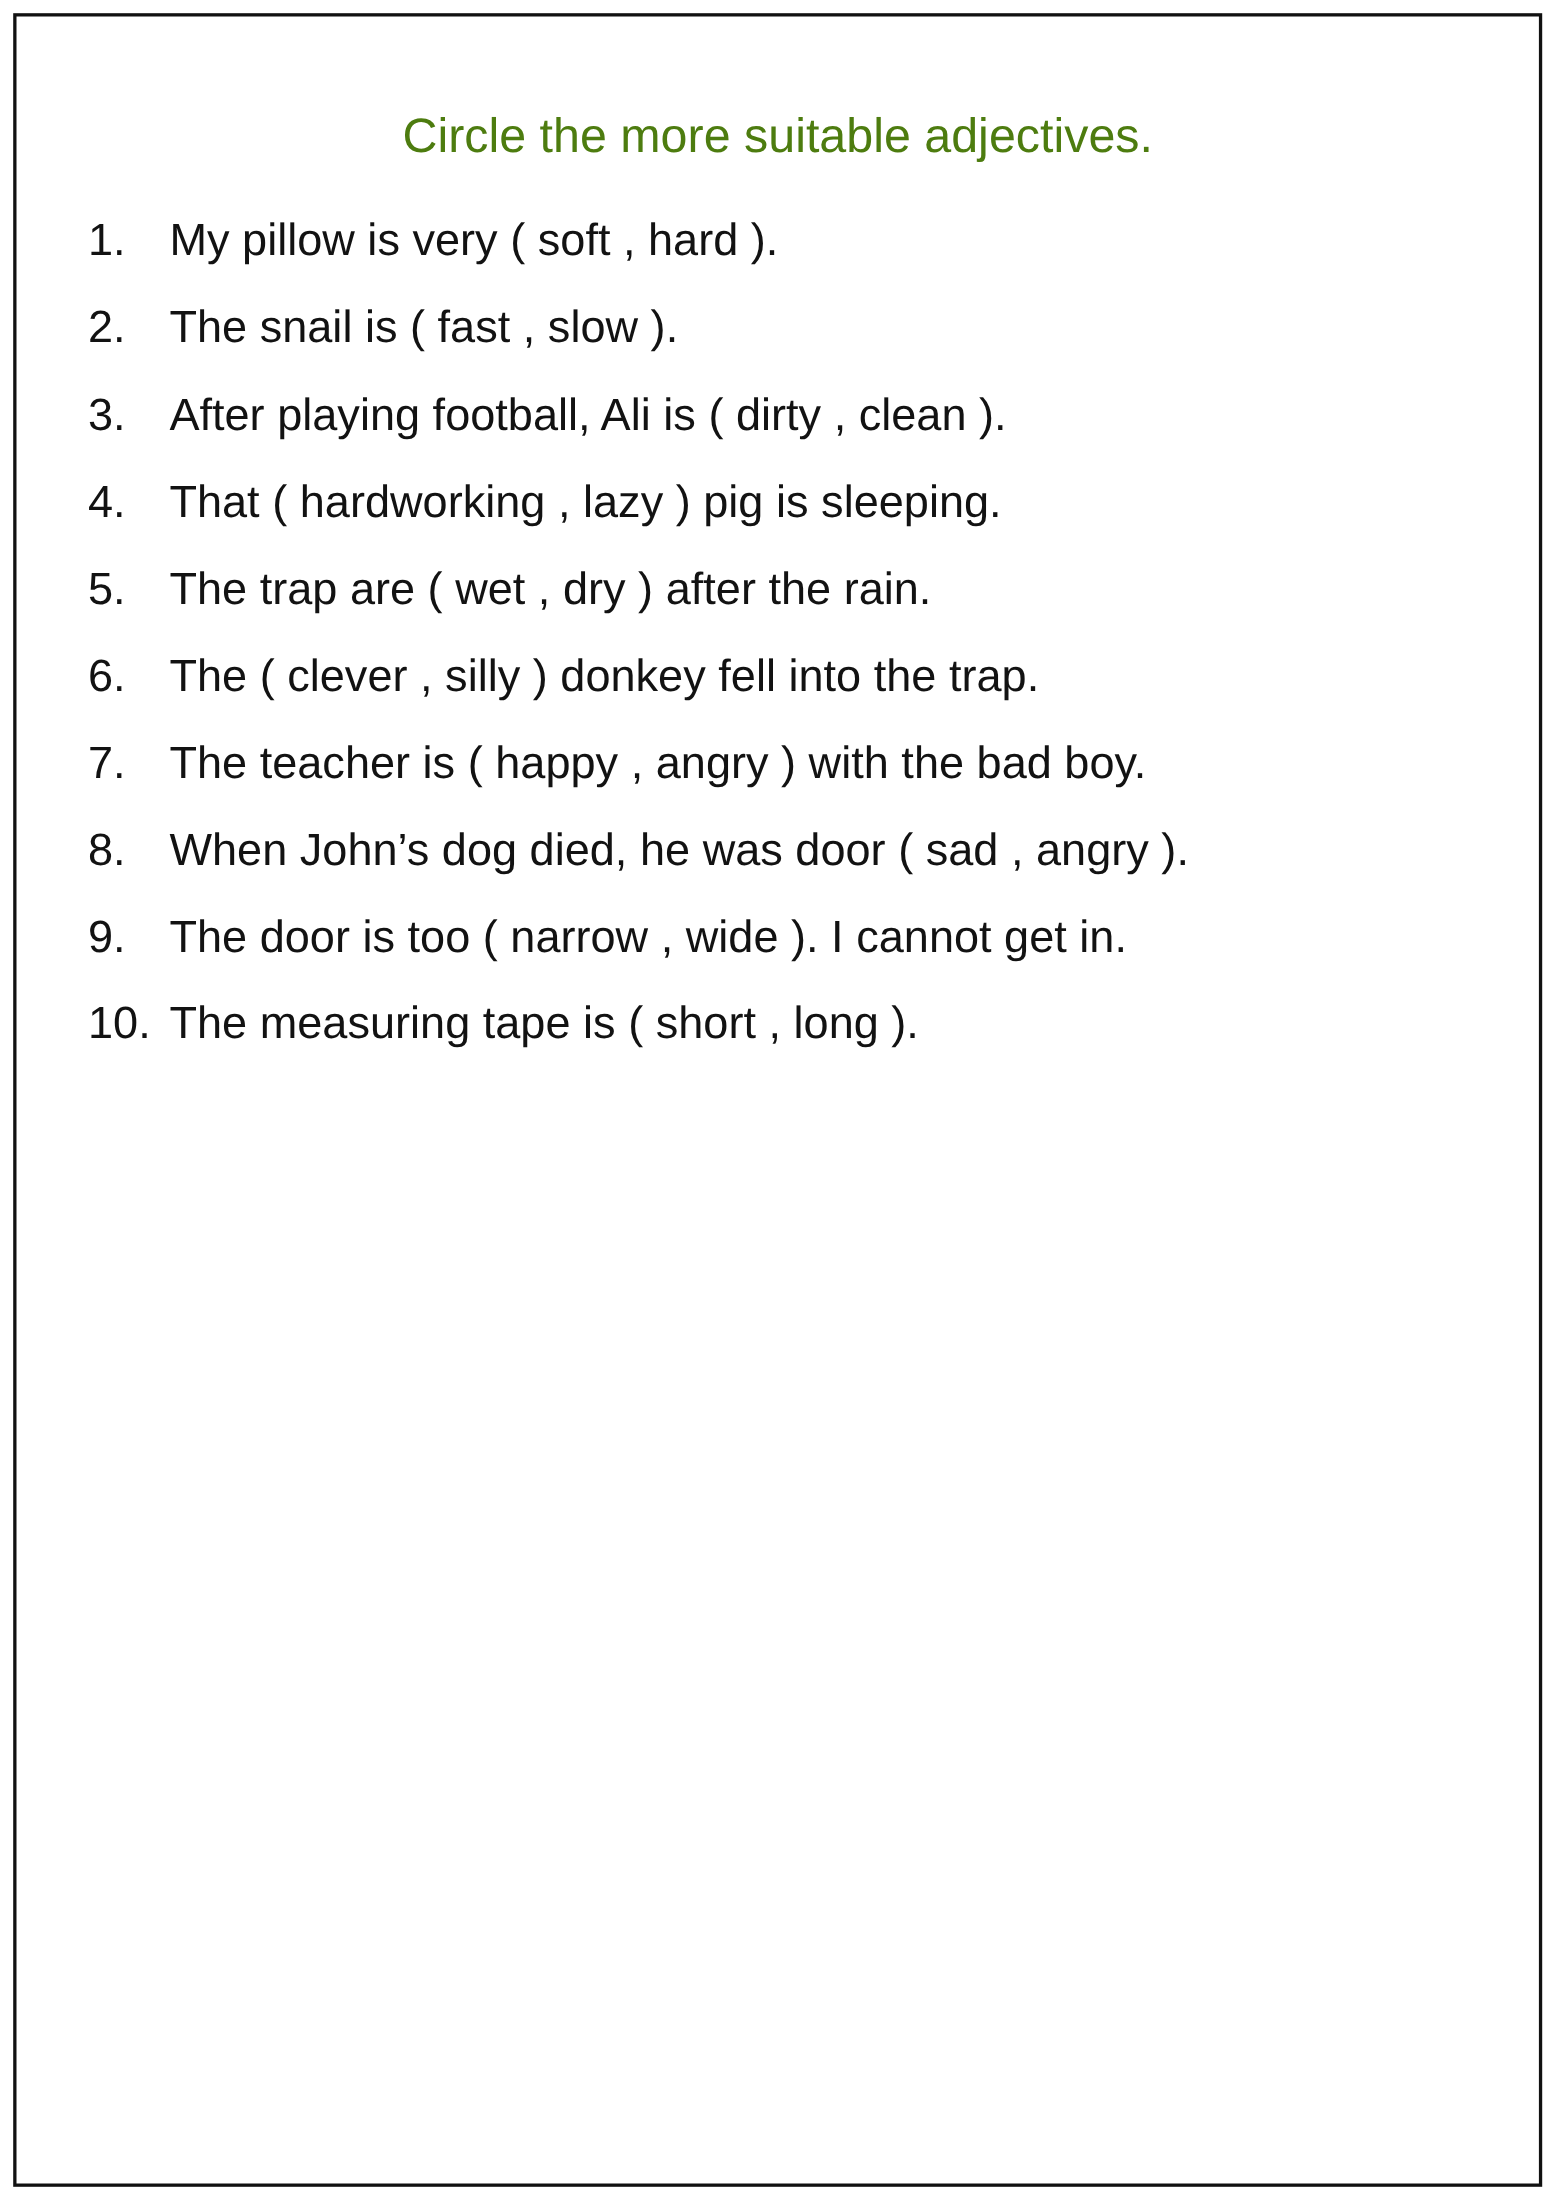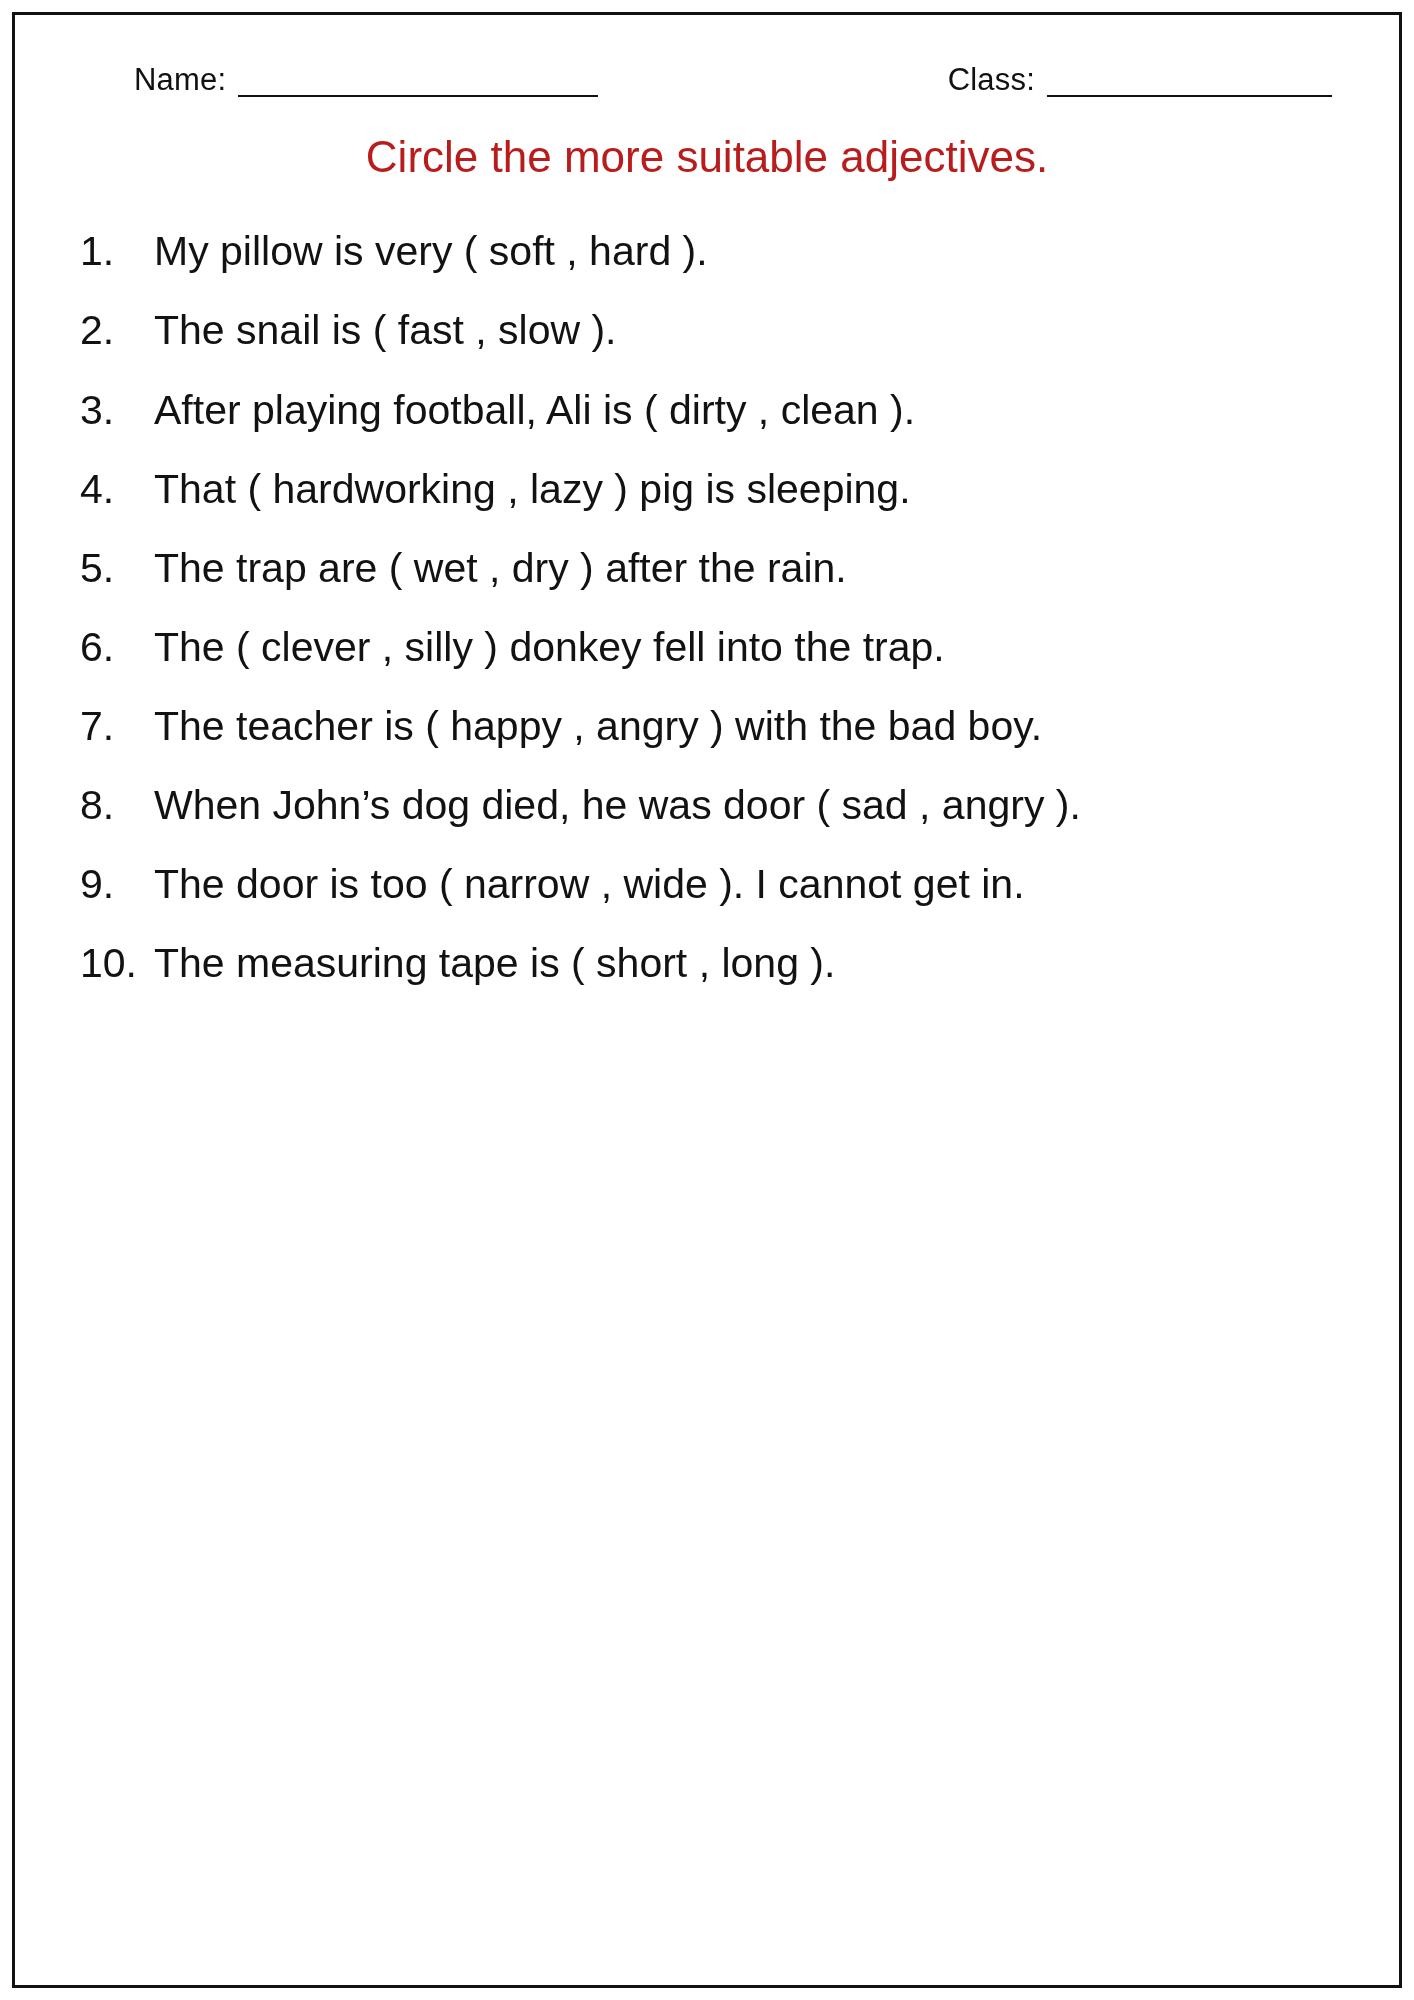--- a/index.html
+++ b/index.html
@@ -78,21 +78,21 @@
     font-style: italic;
     font-size: 87px;
     line-height: 1.04;
     letter-spacing: -0.5px;
   }
   .subtitle {
     margin-top: 36px;
     text-align: center;
     font-size: 44px;
     line-height: 1.1;
-    color: #b91c1c;
+    color: #4d7c0f;
   }
 
   
   .questions {
     margin-top: 48px;
     padding-left: 8px;
   }
   .q-row {
     display: flex;
     align-items: baseline;
@@ -111,30 +111,20 @@
   }
 </style>
 </head>
 <body>
 
 <div class="sheet">
   <div class="page-border"></div>
 
   <div class="content">
 
-    <div class="header-row">
-      <div class="field">
-        <span class="field-label">Name:</span>
-        <span class="field-line line-name"></span>
-      </div>
-      <div class="field">
-        <span class="field-label">Class:</span>
-        <span class="field-line line-class"></span>
-      </div>
-    </div>
 
 
     <div class="subtitle">Circle the more suitable adjectives.</div>
 
     <div class="questions">
 
       <div class="q-row">
         <span class="q-num">1.</span>
         <span class="q-text">My pillow is very ( soft , hard ).</span>
       </div>

